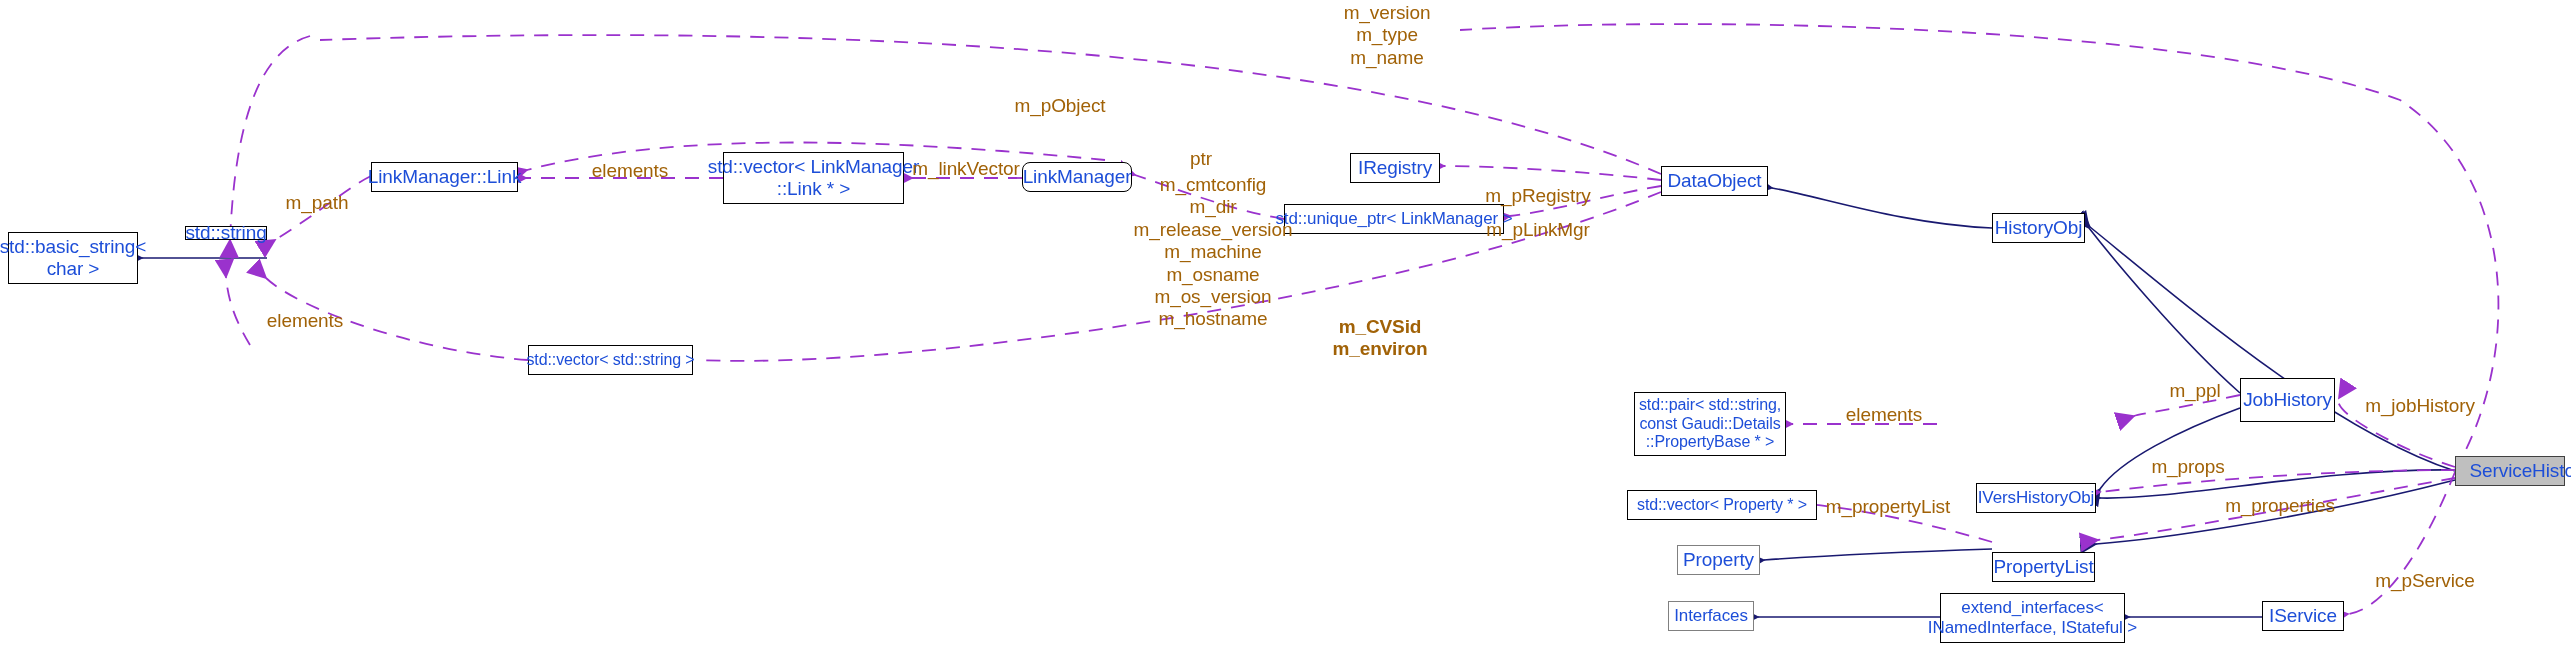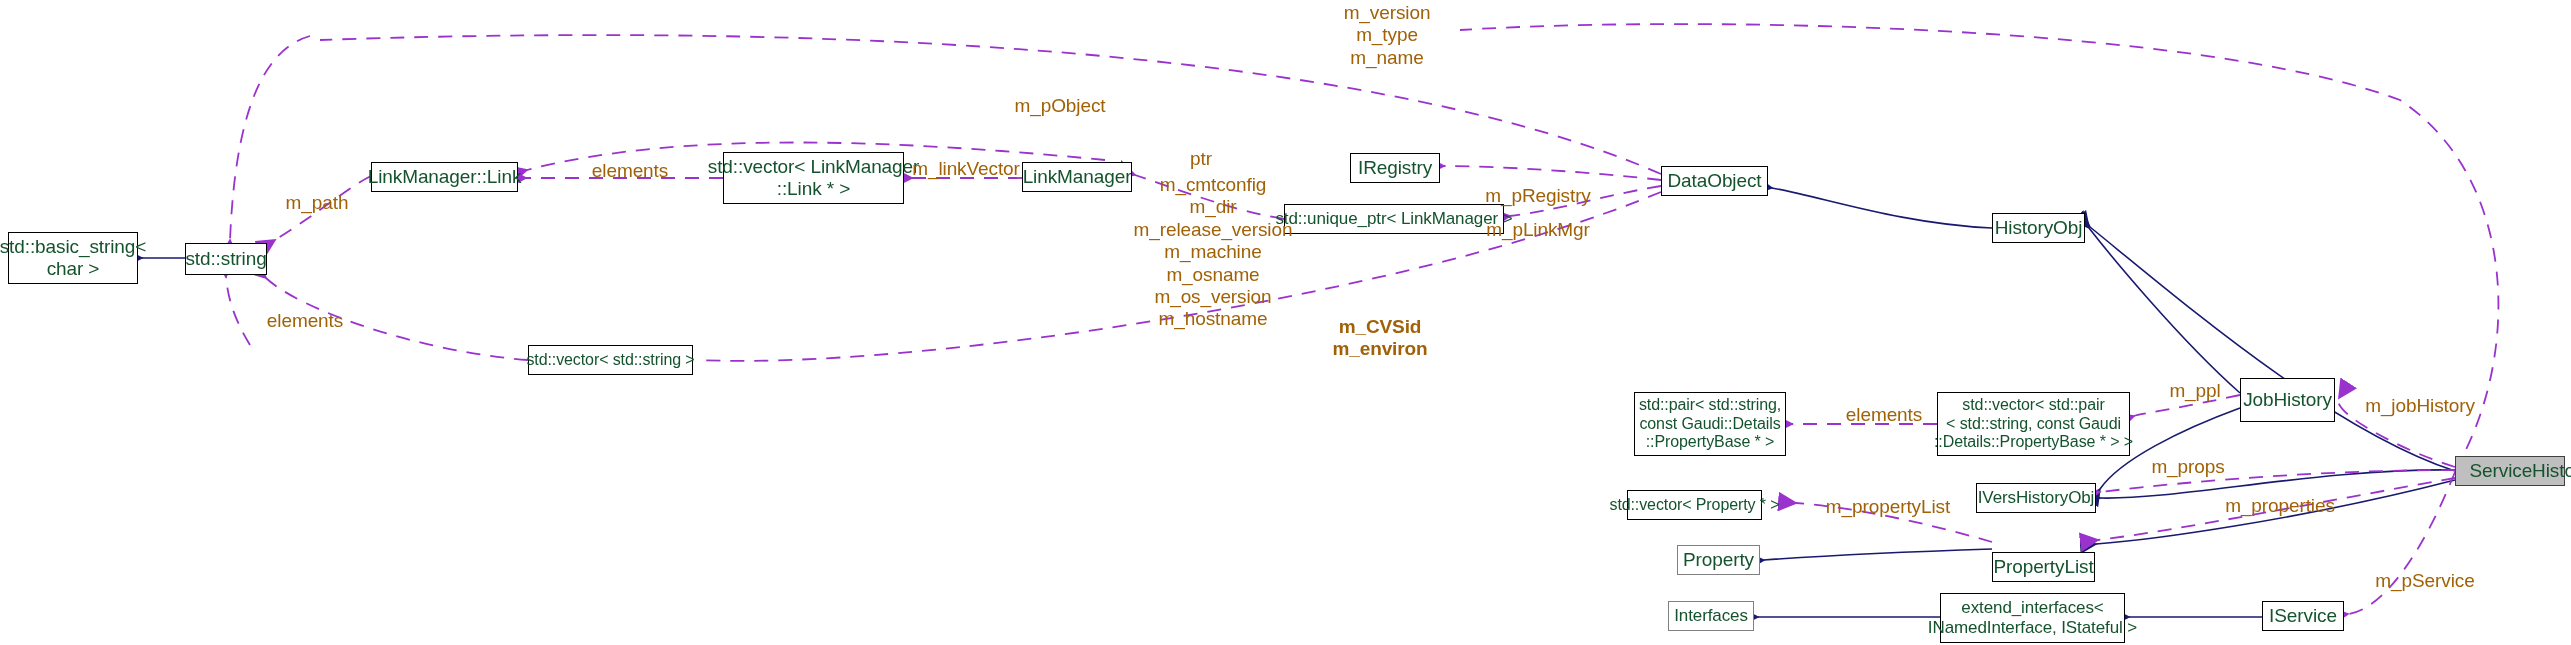--- a/index.html
+++ b/index.html
@@ -20,21 +20,21 @@
     left: 0;
     top: 0;
     width: 2571px;
     height: 645px;
   }
   .node {
     position: absolute;
     box-sizing: border-box;
     border: 1.6px solid #000000;
     background: #ffffff;
-    color: #14532d;
+    color: #1d4ed8;
     font-size: 19px;
     line-height: 1.16;
     display: flex;
     align-items: center;
     justify-content: center;
     text-align: center;
     white-space: pre;
     letter-spacing: -0.1px;
   }
   .node.greyborder {
@@ -101,37 +101,34 @@
       <path d="M2455,470 C2330,470 2200,480 2100,492" marker-end="url(#arrowPurple)"></path>
       <path d="M1992,542 C1930,524 1860,508 1796,503" marker-end="url(#arrowPurple)"></path>
       <path d="M2455,478 C2330,500 2180,530 2098,540" marker-end="url(#arrowPurple)"></path>
       <path d="M2455,472 C2420,560 2380,610 2348,614" marker-end="url(#arrowPurple)"></path>
       <path d="M2455,470 C2520,360 2520,180 2400,100 C2200,25 1700,15 1460,30"></path>
     </g>
   </svg>
 
   <div class="node" style="left:8px;top:232px;width:130px;height:52px;">std::basic_string&lt;
 char &gt;</div>
-  <div class="node" style="left:185px;top:243px;width:82px;height:32px;">std::string</div>
+  <div class="node" style="left:185px;top:226px;width:82px;height:14px;">std::string</div>
   <div class="node" style="left:371px;top:162px;width:147px;height:30px;">LinkManager::Link</div>
   <div class="node" style="left:723px;top:152px;width:181px;height:52px;">std::vector&lt; LinkManager
 ::Link * &gt;</div>
-  <div class="node" style="left:1022px;top:162px;width:110px;height:30px;">LinkManager</div>
+  <div class="node" style="left:1022px;top:162px;width:110px;height:30px;border-radius:8px;">LinkManager</div>
   <div class="node" style="left:528px;top:345px;width:165px;height:30px;font-size:16px;">std::vector&lt; std::string &gt;</div>
   <div class="node" style="left:1284px;top:204px;width:220px;height:30px;font-size:17px;">std::unique_ptr&lt; LinkManager &gt;</div>
   <div class="node" style="left:1350px;top:153px;width:90px;height:30px;">IRegistry</div>
   <div class="node" style="left:1661px;top:166px;width:107px;height:30px;">DataObject</div>
   <div class="node" style="left:1992px;top:213px;width:93px;height:30px;">HistoryObj</div>
   <div class="node" style="left:1634px;top:392px;width:152px;height:64px;font-size:16px;">std::pair&lt; std::string,
 const Gaudi::Details
 ::PropertyBase * &gt;</div>
-  <div class="node" style="left:1937px;top:392px;width:193px;height:64px;font-size:16px;">std::vector&lt; std::pair
-&lt; std::string, const Gaudi
-::Details::PropertyBase * &gt; &gt;</div>
-  <div class="node" style="left:1627px;top:490px;width:135px;height:30px;font-size:16px;">std::vector&lt; Property * &gt;</div>
+  <div class="node" style="left:1627px;top:490px;width:190px;height:30px;font-size:16px;">std::vector&lt; Property * &gt;</div>
   <div class="node" style="left:1976px;top:483px;width:120px;height:30px;font-size:17px;">IVersHistoryObj</div>
   <div class="node greyborder" style="left:1677px;top:545px;width:83px;height:30px;">Property</div>
   <div class="node" style="left:1992px;top:552px;width:103px;height:30px;">PropertyList</div>
   <div class="node" style="left:2240px;top:378px;width:95px;height:44px;">JobHistory</div>
   <div class="node greyborder" style="left:1668px;top:601px;width:86px;height:30px;font-size:17px;">Interfaces</div>
   <div class="node" style="left:1940px;top:593px;width:185px;height:50px;font-size:17px;">extend_interfaces&lt;
 INamedInterface, IStateful &gt;</div>
   <div class="node" style="left:2262px;top:601px;width:82px;height:30px;">IService</div>
   <div class="node highlight" style="left:2455px;top:456px;width:110px;height:30px;padding-left:40px;">ServiceHistory</div>
 

